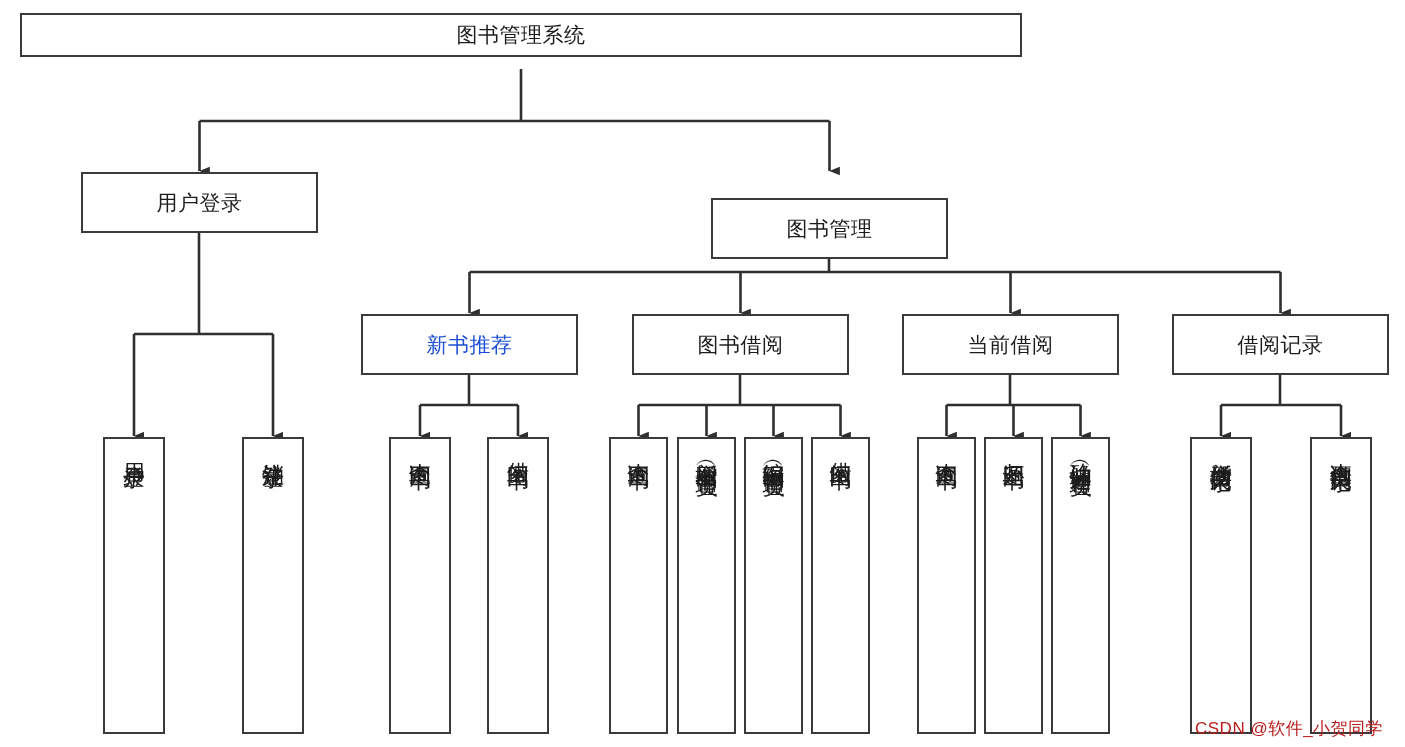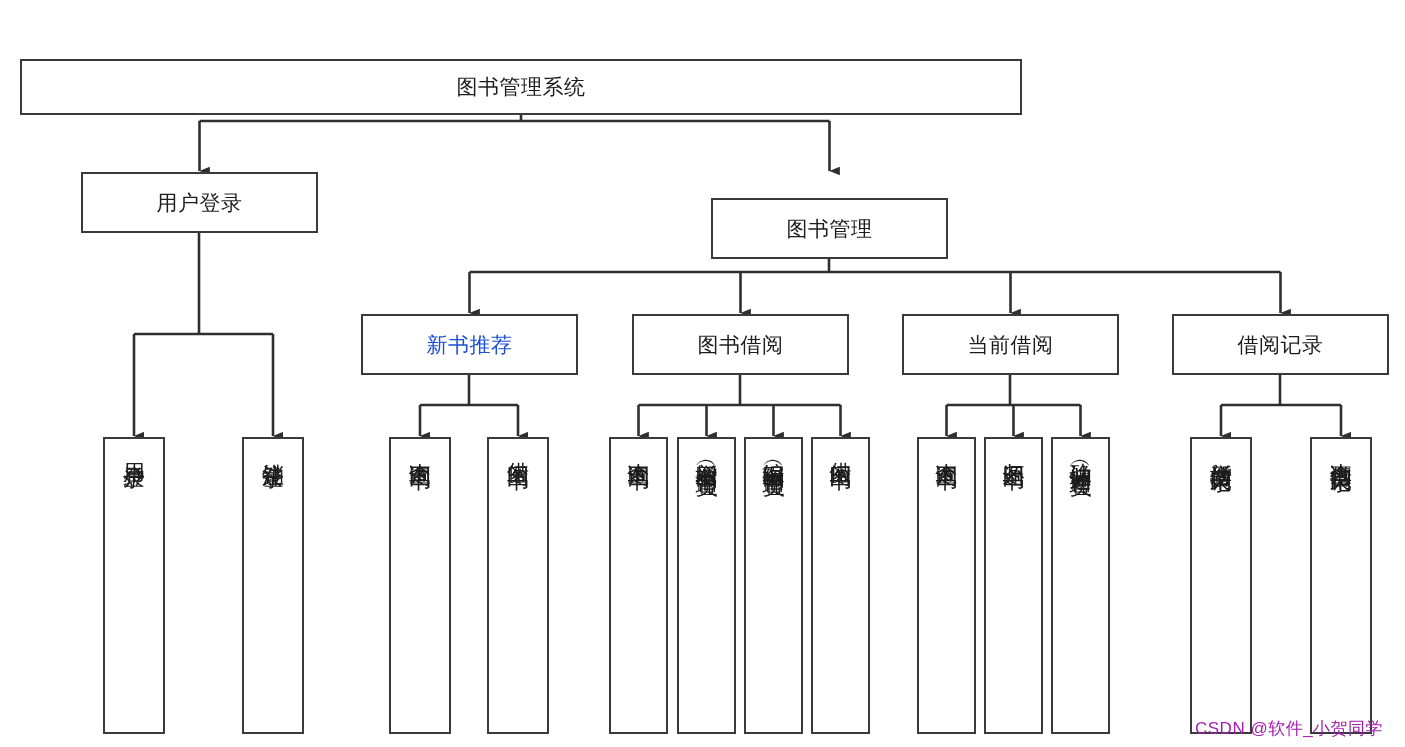--- a/index.html
+++ b/index.html
@@ -105,21 +105,21 @@
         <line x1="1013.5" y1="405" x2="1013.5" y2="436" stroke="#2f2f2f" stroke-width="2.6" marker-end="url(#arrowhead)"></line>
         <line x1="1080.5" y1="405" x2="1080.5" y2="436" stroke="#2f2f2f" stroke-width="2.6" marker-end="url(#arrowhead)"></line>
         <line x1="1280" y1="375" x2="1280" y2="405" stroke="#2f2f2f" stroke-width="2.6"></line>
         <line x1="1221" y1="405" x2="1341" y2="405" stroke="#2f2f2f" stroke-width="2.6"></line>
         <line x1="1221" y1="405" x2="1221" y2="436" stroke="#2f2f2f" stroke-width="2.6" marker-end="url(#arrowhead)"></line>
         <line x1="1341" y1="405" x2="1341" y2="436" stroke="#2f2f2f" stroke-width="2.6" marker-end="url(#arrowhead)"></line>
       </g>
   </svg>
 
   <div id="node-layer">
-      <div class="node horiz" style="left: 20px; top: 13px; width: 1002px; height: 56px; border-color: rgb(58, 58, 58); background: rgb(255, 255, 255); margin-top: 46px;">
+      <div class="node horiz" style="left: 20px; top: 13px; width: 1002px; height: 44px; border-color: rgb(58, 58, 58); background: rgb(255, 255, 255);">
         <span class="node-label" style="color: rgb(28, 28, 28);">图书管理系统</span>
       </div>
       <div class="node horiz" style="left: 81px; top: 172px; width: 237px; height: 61px; border-color: rgb(58, 58, 58); background: rgb(255, 255, 255);">
         <span class="node-label" style="color: rgb(28, 28, 28);">用户登录</span>
       </div>
       <div class="node horiz" style="left: 711px; top: 172px; width: 237px; height: 61px; border-color: rgb(58, 58, 58); background: rgb(255, 255, 255); margin-top: 26px;">
         <span class="node-label" style="color: rgb(28, 28, 28);">图书管理</span>
       </div>
       <div class="node horiz" style="left: 361px; top: 314px; width: 217px; height: 61px; border-color: rgb(58, 58, 58); background: rgb(255, 255, 255);">
         <span class="node-label" style="color: #1d4ed8;">新书推荐</span>
@@ -167,14 +167,14 @@
         <span class="node-label" style="color: rgb(28, 28, 28);">确认归还（管理员）</span>
       </div>
       <div class="node vert" style="left: 1190px; top: 437px; width: 62px; height: 297px; border-color: rgb(58, 58, 58); background: rgb(255, 255, 255);">
         <span class="node-label" style="color: rgb(28, 28, 28);">新增借阅记录</span>
       </div>
       <div class="node vert" style="left: 1310px; top: 437px; width: 62px; height: 297px; border-color: rgb(58, 58, 58); background: rgb(255, 255, 255);">
         <span class="node-label" style="color: rgb(28, 28, 28);">查询借阅记录</span>
       </div>
     </div>
 
-  <div class="watermark" style="left: 1195px; top: 717px; color: #a21caf;">CSDN @软件_小贺同学</div>
+  <div class="watermark" style="left: 1195px; top: 717px; color: #b91c1c;">CSDN @软件_小贺同学</div>
 </div>
 
 </body></html>

